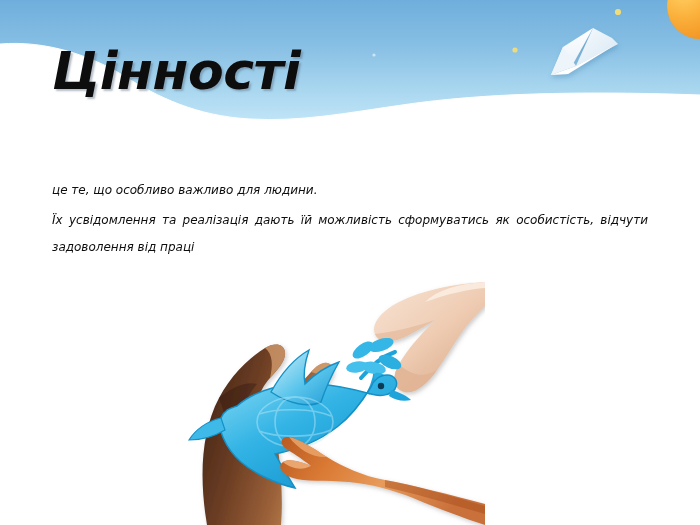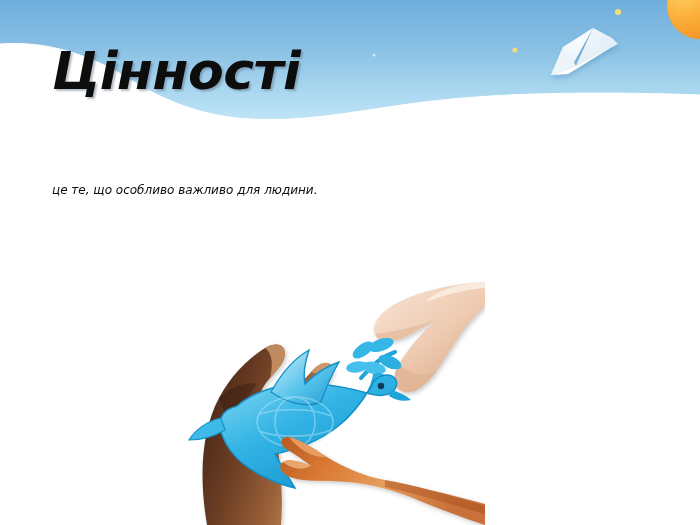--- a/index.html
+++ b/index.html
@@ -150,20 +150,21 @@
                C 158,97 196,116 250,119
                C 300,122 346,113 402,105
                C 470,95 560,90 700,95" fill="none" stroke="#ffffff" stroke-width="1"></path>
     </svg>
   </div>
 
   <div id="page-title">Цінності</div>
 
   <div id="body-text">
     <p class="para">це те, що особливо важливо для людини.</p>
+    <p class="para justified">Їх усвідомлення та реалізація дають їй можливість сформуватись як особистість, відчути задоволення від праці</p>
   </div>
 
   <div id="hands-dove-picture">
     <svg width="300" height="243" viewBox="0 0 300 243">
       <defs>
         <linearGradient id="darkHand" x1="0" y1="0" x2="1" y2="0.4">
           <stop offset="0%" stop-color="#3A2015"></stop>
           <stop offset="42%" stop-color="#6B3D23"></stop>
           <stop offset="75%" stop-color="#9A6038"></stop>
           <stop offset="100%" stop-color="#C28A56"></stop>

